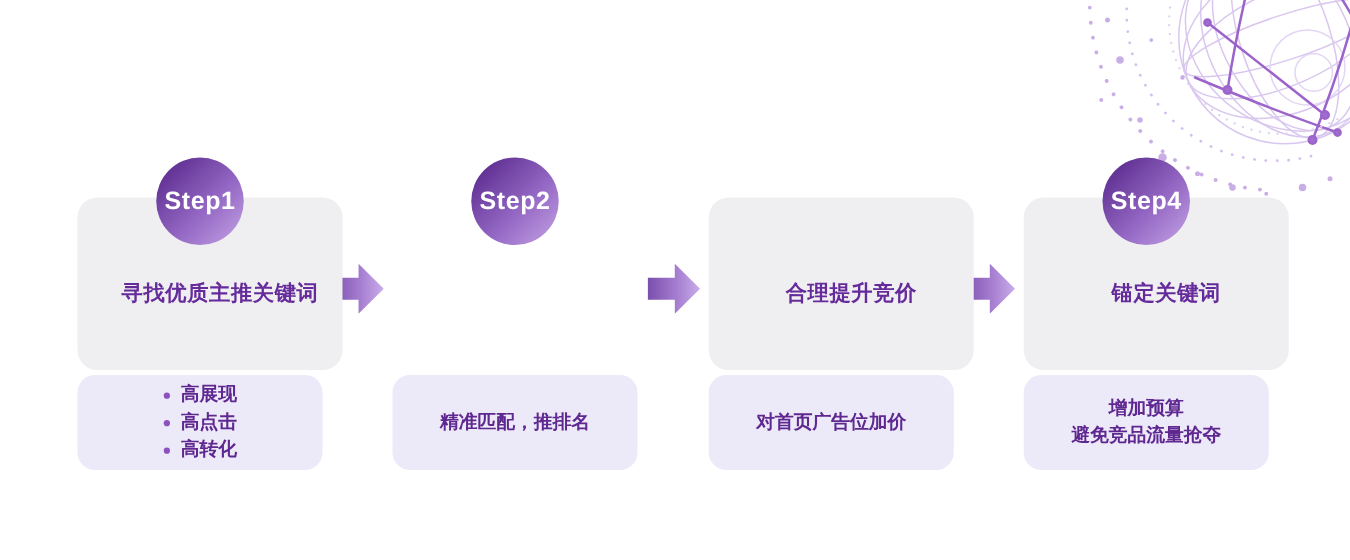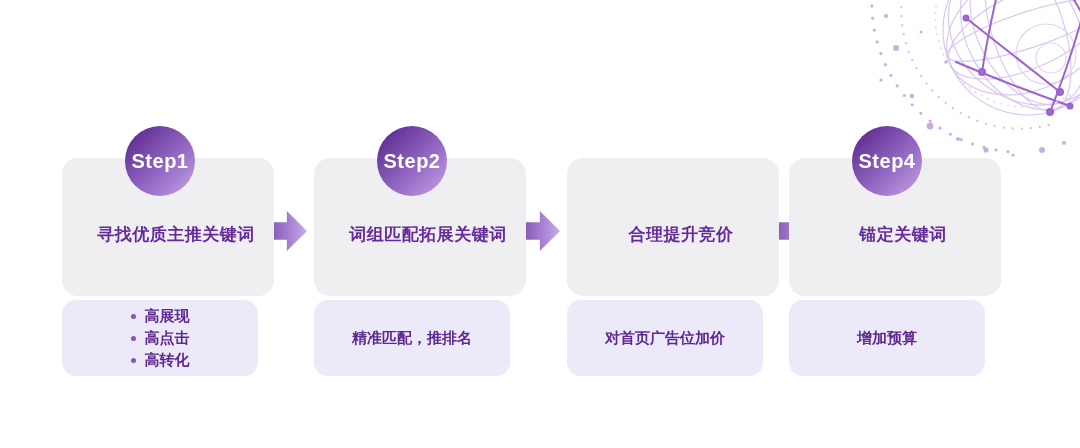--- a/index.html
+++ b/index.html
@@ -19,21 +19,21 @@
   }
   .step-col {
     position: absolute;
     top: 126px;
     width: 196px;
     height: 250px;
   }
   .step-col.c1 { left: 62px; }
   .step-col.c2 { left: 314px; }
   .step-col.c3 { left: 567px; }
-  .step-col.c4 { left: 789px; }
+  .step-col.c4 { left: 819px; }
 
   .step-badge {
     position: absolute;
     top: 0;
     left: 50%;
     transform: translateX(-50%);
     width: 70px; height: 70px;
     border-radius: 50%;
     background: linear-gradient(135deg, #5b2b8e 8%, #9468c4 58%, #c6a4e6 100%);
     color: #ffffff;
@@ -189,23 +189,20 @@
       </div>
     </div>
   </div>
 
   <div class="flow-arrow a1"></div>
 
   <div class="step-col c2">
     <div class="step-badge">
       <span>Step2</span>
     </div>
-    <div class="main-box">
-      <div class="step-title">词组匹配拓展关键词</div>
-    </div>
     <div class="detail-box">
       <span>精准匹配，推排名</span>
     </div>
   </div>
 
   <div class="flow-arrow a2"></div>
 
   <div class="step-col c3">
     <div class="main-box">
       <div class="step-title">合理提升竞价</div>
@@ -220,17 +217,18 @@
   <div class="step-col c4">
     <div class="step-badge">
       <span>Step4</span>
     </div>
     <div class="main-box">
       <div class="step-title">锚定关键词</div>
     </div>
     <div class="detail-box">
       <div>
         <div>增加预算</div>
+        <div>避免竞品流量抢夺</div>
       </div>
     </div>
   </div>
 
 </div>
 
 </body></html>

